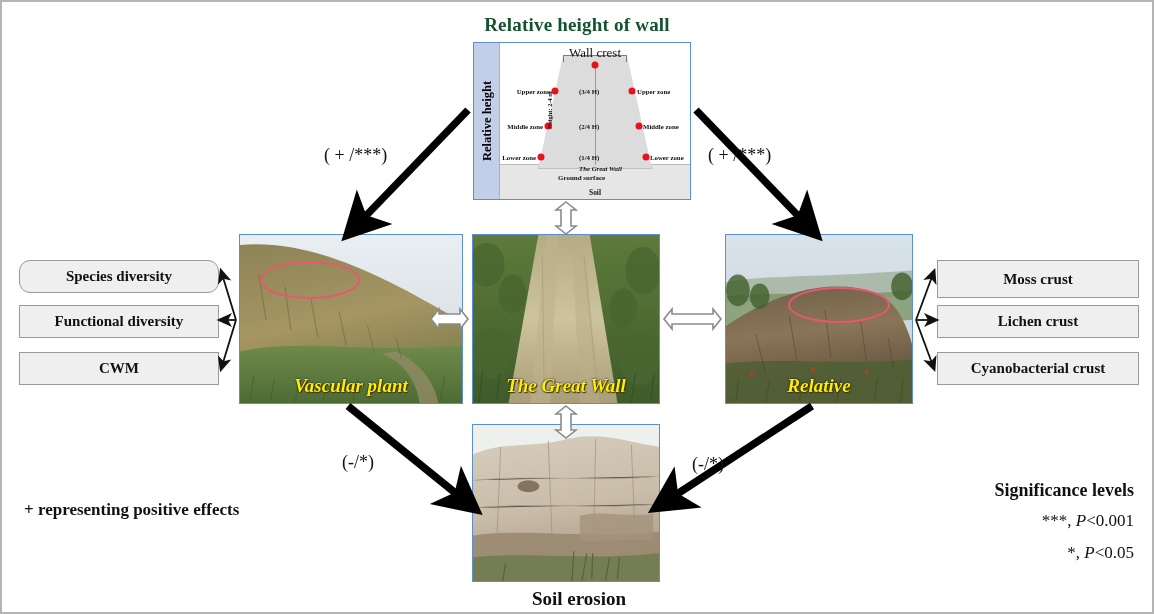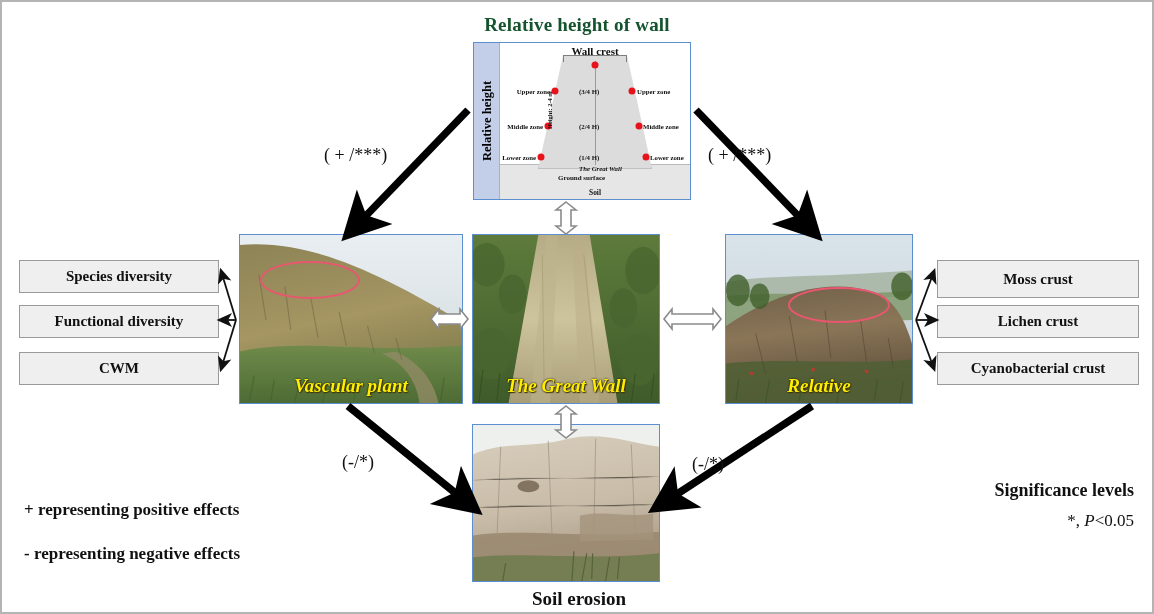--- a/index.html
+++ b/index.html
@@ -37,39 +37,39 @@
   .wlab{position:absolute;font-size:6.8px;font-weight:bold;color:#111;white-space:nowrap;
         transform:translateY(-50%);}
   .wlab.r{text-align:right;}
   .wfrac{position:absolute;font-size:6.8px;font-weight:bold;color:#111;white-space:nowrap;
          transform:translateY(-50%);}
   .wheight{position:absolute;left:46px;top:86px;font-size:6.4px;font-weight:bold;color:#111;
            white-space:nowrap;transform-origin:0 0;transform:rotate(-90deg);}
   .wgw{position:absolute;font-size:6.8px;font-weight:bold;font-style:italic;color:#111;}
   .wground{position:absolute;font-size:7px;font-weight:bold;color:#111;}
   .wsoil{position:absolute;font-size:7.4px;font-weight:bold;color:#111;}
-  .wcrest{position:absolute;font-size:11px;font-weight:bold;color:#111;
+  .wcrest{position:absolute;font-size:13px;font-weight:normal;color:#111;
           left:50%;transform:translateX(-50%);top:2px;white-space:nowrap;}
 
   
   .photo{border:1.5px solid #5b8fd0;box-sizing:border-box;overflow:hidden;}
   .photo .cap{position:absolute;left:0;right:0;bottom:6px;text-align:center;
               font-size:19px;font-weight:bold;font-style:italic;color:#ffee00;
               text-shadow:0 0 2px #000,1px 1px 1px #554400;}
   .ellipse{position:absolute;border:2.2px solid #e8566f;border-radius:50%;}
 
   #photo-vascular{left:237px;top:232px;width:224px;height:170px;font-family:Liberation Serif, serif;}
   #photo-greatwall{left:470px;top:232px;width:188px;height:170px;}
   #photo-biocrust{left:723px;top:232px;width:188px;height:170px;}
   #photo-erosion{left:470px;top:422px;width:188px;height:158px;}
 
   
   .gbox{background:#efefef;border:1.2px solid #9a9a9a;box-sizing:border-box;
         font-size:15px;font-weight:bold;color:#111;}
-  #box-species{left:17px;top:258px;width:200px;height:33px;}
+  #box-species{left:17px;top:258px;width:200px;height:33px;border-radius:11px;}
   #box-functional{left:17px;top:303px;width:200px;height:33px;}
   #box-cwm{left:17px;top:350px;width:200px;height:33px;}
   #box-moss{left:935px;top:258px;width:202px;height:38px;}
   #box-lichen{left:935px;top:303px;width:202px;height:33px;}
   #box-cyano{left:935px;top:350px;width:202px;height:33px;}
 
   
   .anno{font-size:18px;font-weight:normal;color:#111;white-space:nowrap;}
   #anno-ul{left:322px;top:143px;}
   #anno-ur{left:706px;top:143px;}
@@ -349,23 +349,25 @@
     </g>
   </svg>
 
   <div class="abs anno" id="anno-ul">( + /***)</div>
   <div class="abs anno" id="anno-ur">( + /***)</div>
   <div class="abs anno" id="anno-ll">(-/*)</div>
   <div class="abs anno" id="anno-lr">(-/*)</div>
 
   <div class="abs" id="notes">
     <div>+ representing positive effects</div>
-    <div>- representing negative effects</div>
   </div>
 
   <div class="abs" id="legend">
     <div class="lg-title">Significance levels</div>
     <div class="lg-row">
+      <span>***, </span><i>P</i><span>&lt;0.001</span>
+    </div>
+    <div class="lg-row">
       <span>*, </span><i>P</i><span>&lt;0.05</span>
     </div>
   </div>
 
 </div>
 
 </body></html>

